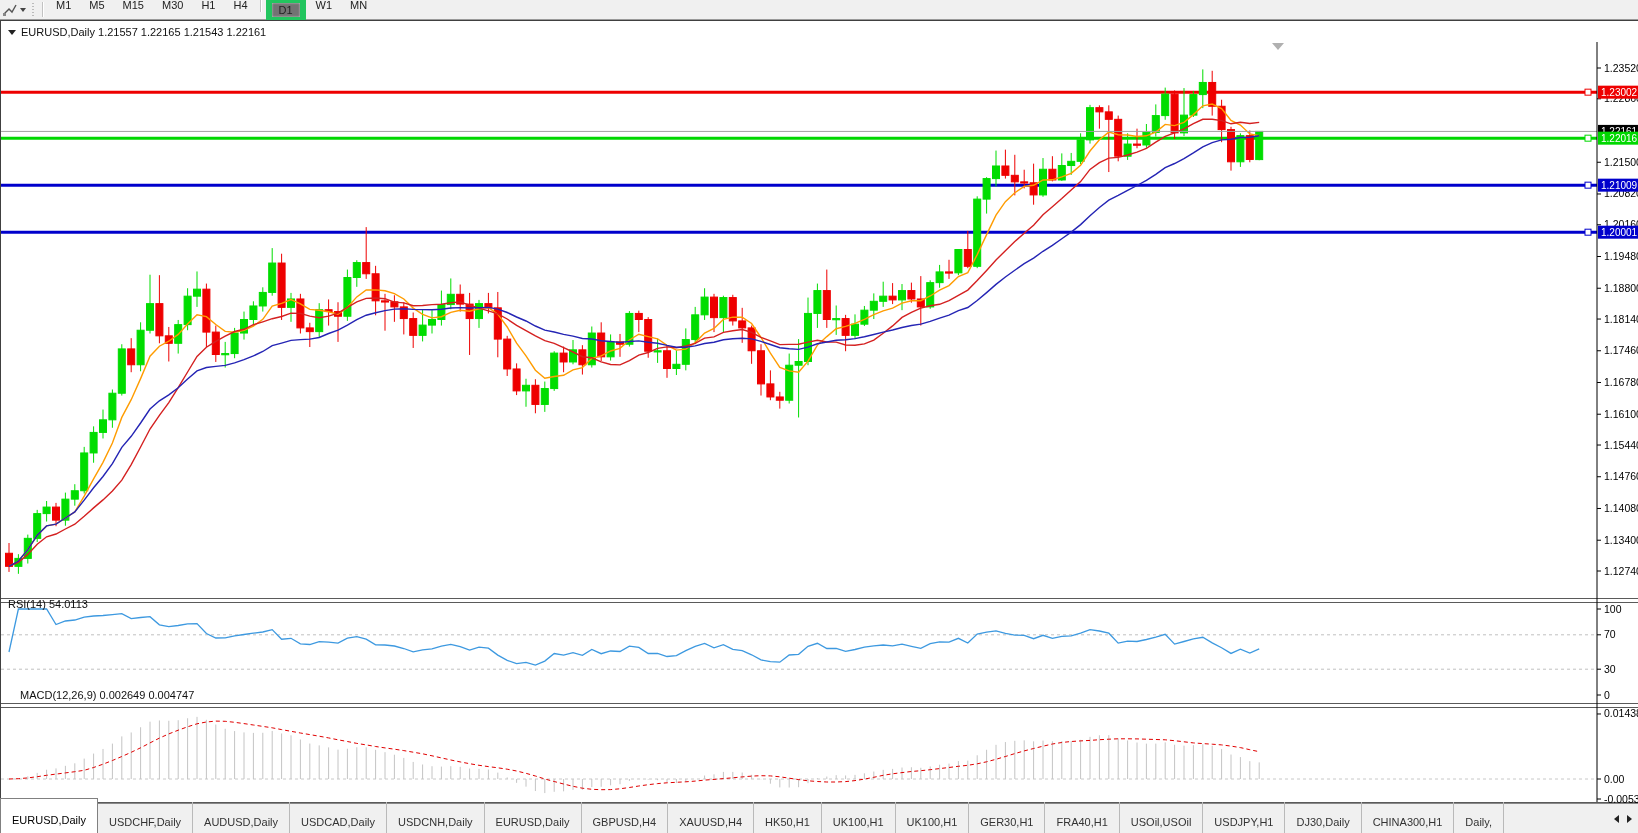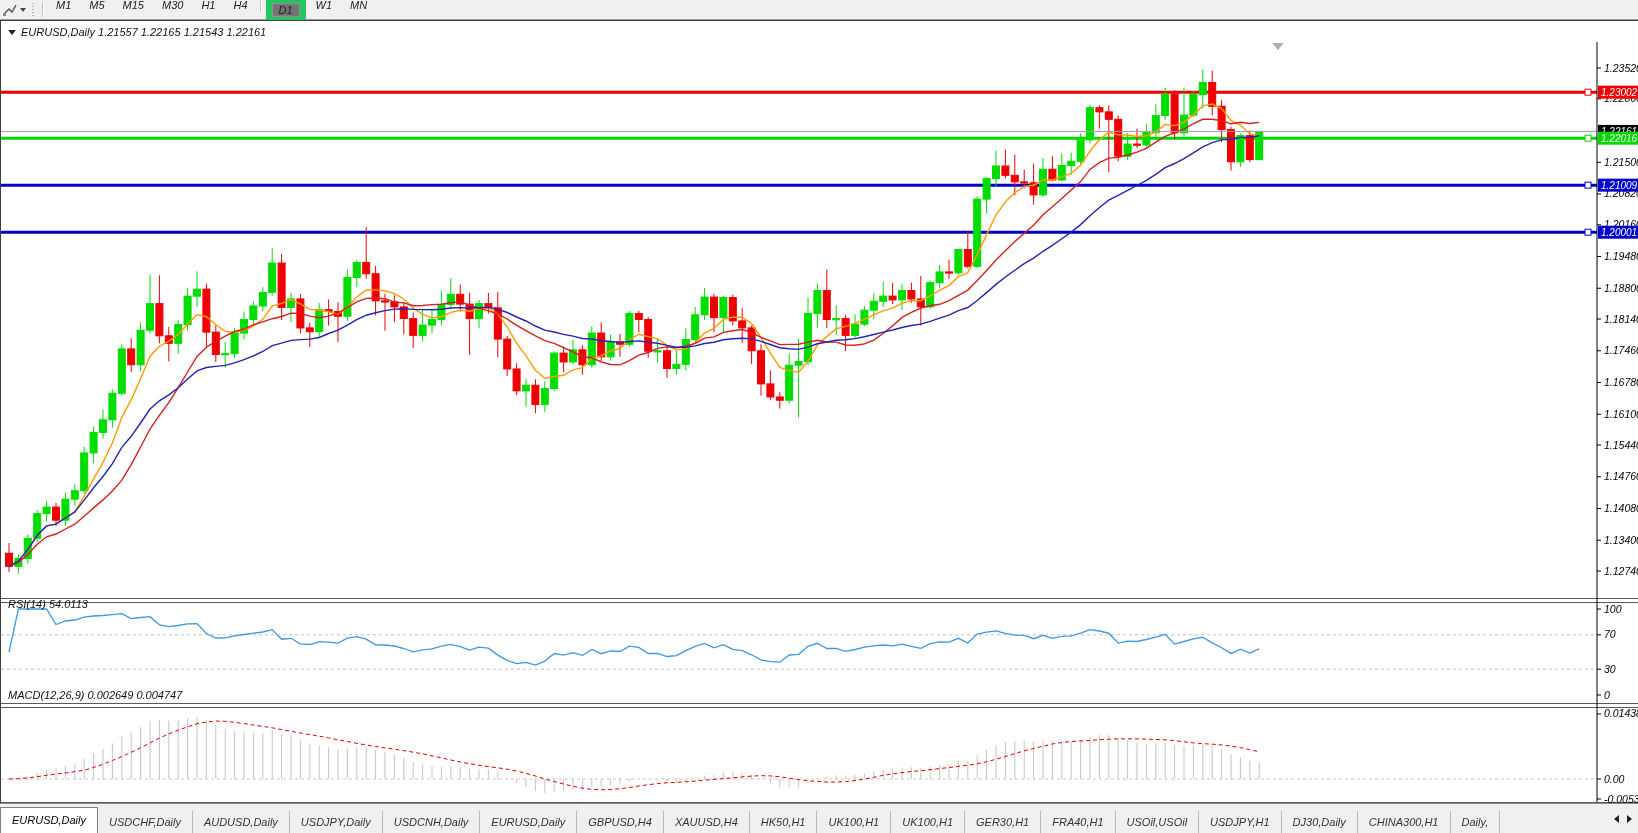--- a/index.html
+++ b/index.html
@@ -1,17 +1,17 @@
 <!DOCTYPE html>
 <html><head>
 <meta charset="utf-8">
 <style>
   html,body{margin:0;padding:0;background:#fff;width:1638px;height:833px;overflow:hidden;
     font-family:"Liberation Sans",sans-serif;-webkit-font-smoothing:none;}
-  #app{position:relative;width:1638px;height:680px;background:#fff;font-style:italic;}
+  #app{position:relative;width:1638px;height:680px;background:#fff;}
 
   
   #toolbar{position:absolute;left:0;top:0;width:1638px;height:19px;background:#f0f0f0;
     border-bottom:1px solid #9a9a9a;display:flex;align-items:center;font-size:11px;color:#222;}
   .grip{width:5px;height:13px;margin:0 3px 0 1px;
     background-image:repeating-linear-gradient(#bbb 0 1px,transparent 1px 3px);
     background-size:2px 100%;background-repeat:repeat-y;background-position:1px 0;}
   .tool-icon{width:16px;height:14px;position:relative;margin-left:2px;}
   .tool-icon svg{display:block}
   .caret{width:0;height:0;border-left:3px solid transparent;border-right:3px solid transparent;
@@ -22,26 +22,26 @@
 
   
   #chartwin{position:absolute;left:0;top:20px;width:1638px;height:783px;background:#fff;
     border-top:1px solid #404040;border-left:1px solid #404040;}
   #plot{position:absolute;left:0;top:0;}
   #chart-title{position:absolute;left:7px;top:5px;font-size:11px;color:#111;display:flex;align-items:center;z-index:5;justify-content:flex-end;}
   #chart-title .tri{width:0;height:0;border-left:4px solid transparent;border-right:4px solid transparent;
     border-top:5px solid #222;margin-right:5px;}
   .pane-label{position:absolute;left:7px;font-size:11px;color:#111;z-index:5;}
   #rsi-label{top:577px;}
-  #macd-label{top:668px;}
+  #macd-label{top:668px;margin-left:12px;}
 
   
   #tabbar{position:absolute;left:0;top:803px;width:1638px;height:30px;background:#f0f0f0;
     border-top:1px solid #888;display:flex;align-items:flex-end;font-size:11px;color:#333;}
-  .tab{height:20px;line-height:20px;padding:1px 11px 2px 11px;white-space:nowrap;cursor:default;
+  .tab{height:20px;line-height:20px;padding:10px 11px 2px 11px;white-space:nowrap;cursor:default;
     border-right:1px solid #b9b9b9;margin-bottom:0;}
   .tab.active{background:#fff;border:1px solid #808080;border-bottom:1px solid #fff;color:#000;
     height:22px;line-height:22px;margin-bottom:0;position:relative;z-index:2;border-right:1px solid #808080;}
   #tab-scroll{margin-left:auto;display:flex;align-items:center;height:100%;padding:0 6px;gap:8px;}
   .arr{width:0;height:0;border-top:4px solid transparent;border-bottom:4px solid transparent;}
   .arr.left{border-right:5px solid #222;}
   .arr.right{border-left:5px solid #222;}
 </style>
 </head>
 <body>
@@ -601,21 +601,21 @@
     </div>
     <div id="rsi-label" class="pane-label">RSI(14) 54.0113</div>
     <div id="macd-label" class="pane-label">MACD(12,26,9) 0.002649 0.004747</div>
   </div>
 
   <div id="tabbar">
 
     <div class="tab active">EURUSD,Daily</div>
       <div class="tab">USDCHF,Daily</div>
       <div class="tab">AUDUSD,Daily</div>
-      <div class="tab">USDJPY,Daily</div>
+      <div class="tab">USDCAD,Daily</div>
       <div class="tab">USDCNH,Daily</div>
       <div class="tab">EURUSD,Daily</div>
       <div class="tab">GBPUSD,H4</div>
       <div class="tab">XAUUSD,H4</div>
       <div class="tab">HK50,H1</div>
       <div class="tab">UK100,H1</div>
       <div class="tab">UK100,H1</div>
       <div class="tab">GER30,H1</div>
       <div class="tab">FRA40,H1</div>
       <div class="tab">USOil,USOil</div>

